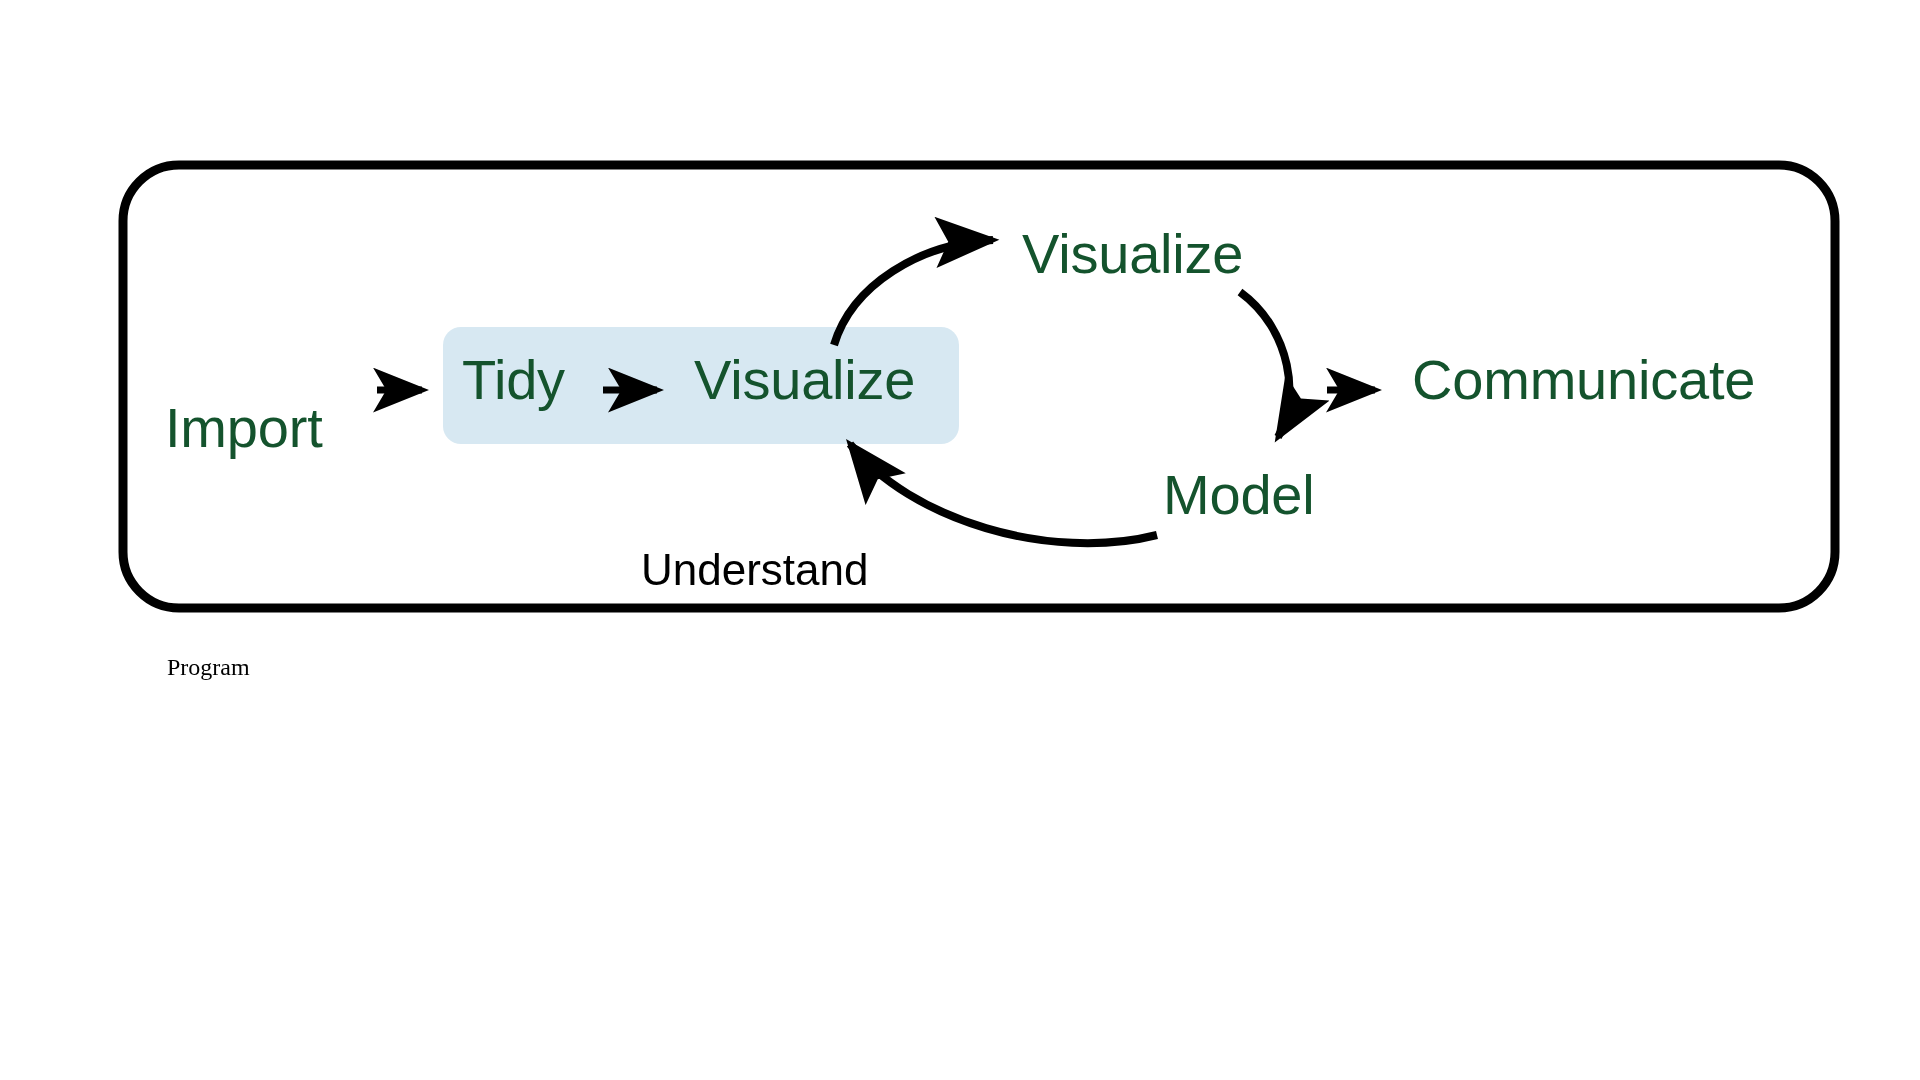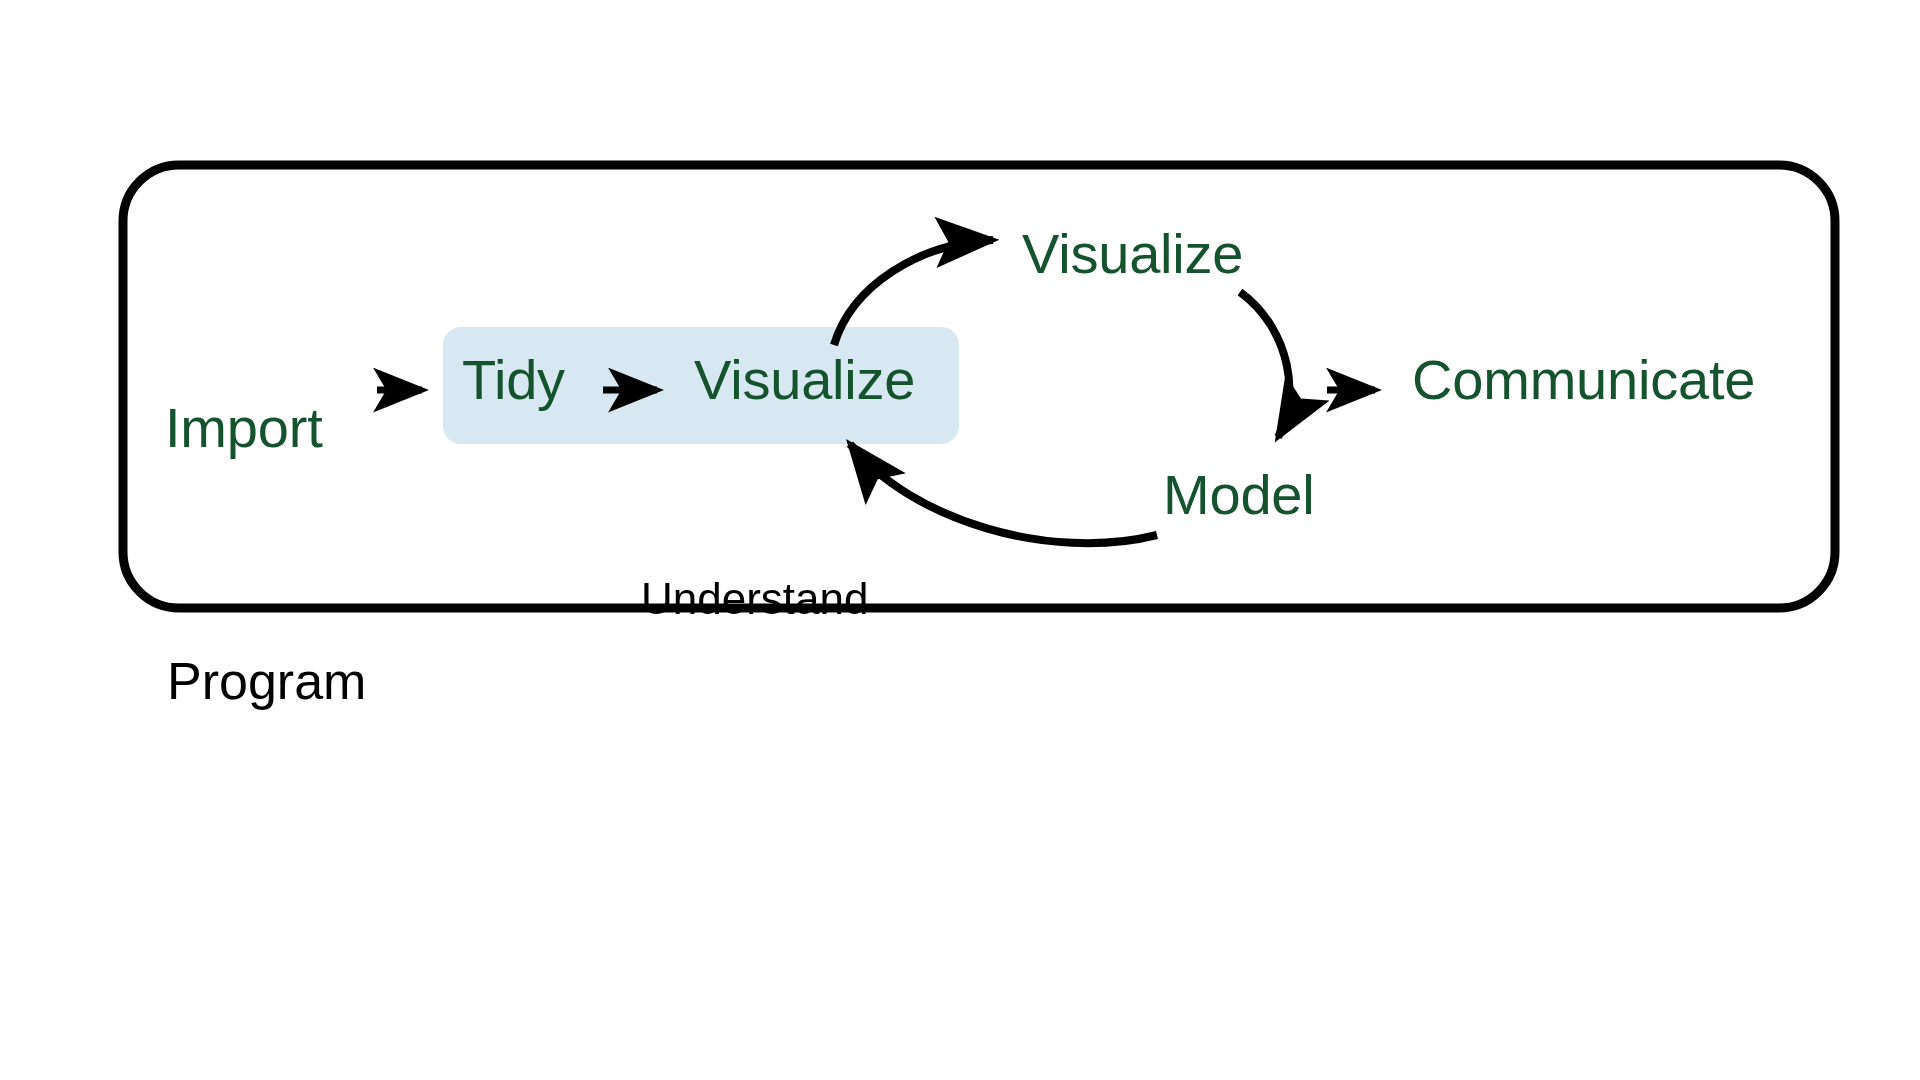--- a/index.html
+++ b/index.html
@@ -39,34 +39,34 @@
   .small-label {
     position: absolute;
     font-family: "Liberation Sans", sans-serif;
     font-size: 44px;
     line-height: 1;
     color: #000000;
     white-space: nowrap;
   }
   .caption-label {
     position: absolute;
-    font-family: Liberation Sans, sans-serif;
-    font-size: 52px;
+    font-family: Liberation Serif, serif;
+    font-size: 24px;
     line-height: 1;
     color: #000000;
     white-space: nowrap;
   }
   
   #label-import     { left: 165px;  top: 352px; margin-top: 48px; }
   #label-tidy       { left: 462px;  top: 352px; }
   #label-transform  { left: 694px;  top: 352px; }
   #label-visualize  { left: 1022px; top: 226px; }
   #label-model      { left: 1163px; top: 467px; }
   #label-communicate{ left: 1412px; top: 352px; }
-  #label-understand { left: 641px;  top: 548px; margin-top: 29px; }
+  #label-understand { left: 641px;  top: 548px; }
   #label-program    { left: 167px;  top: 655px; }
 </style>
 </head>
 <body>
 
 <div id="stage">
 
   <svg id="diagram-svg" viewBox="0 0 1920 1080">
     <defs>
       <marker id="arrowhead" markerWidth="9" markerHeight="9" refX="7.2" refY="3.2" orient="auto" markerUnits="strokeWidth">

